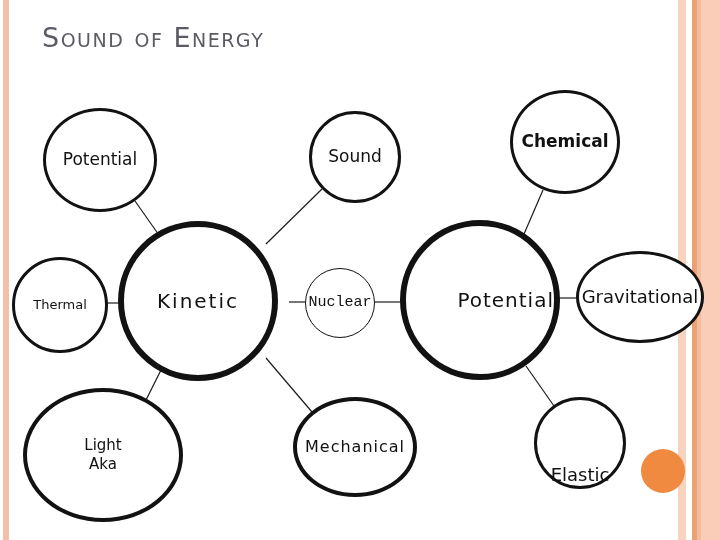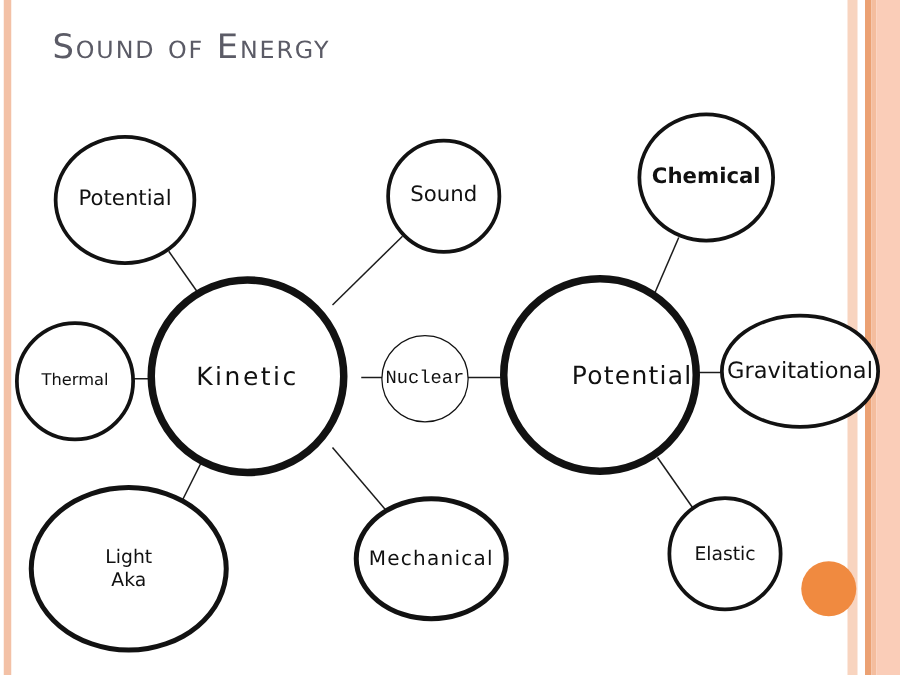--- a/index.html
+++ b/index.html
@@ -47,22 +47,22 @@
   .n-electrical    { left: 43px;  top: 108px; width: 114px; height: 104px; font-size: 17px; }
   .n-sound         { left: 309px; top: 111px; width: 92px;  height: 92px;  font-size: 17px; text-align: center; }
   .n-chemical      { left: 510px; top: 90px;  width: 110px; height: 104px; font-size: 17px; font-weight: bold; }
   .n-kinetic       { left: 118px; top: 221px; width: 160px; height: 160px; font-size: 20px; border-width: 6px; letter-spacing: 2px; }
   .n-thermal       { left: 12px;  top: 257px; width: 96px;  height: 96px;  font-size: 13px; }
   .n-nuclear       { left: 305px; top: 268px; width: 70px;  height: 70px;  font-size: 15px; border-width: 1px;
                      font-family: Liberation Mono, monospace; letter-spacing: 0; justify-content: center; }
   .n-potential     { left: 400px; top: 220px; width: 160px; height: 160px; font-size: 20px; border-width: 6px; letter-spacing: 1px; align-items: flex-end; }
   .n-gravitational { left: 576px; top: 251px; width: 128px; height: 92px;  font-size: 18px; }
   .n-light         { left: 23px;  top: 388px; width: 160px; height: 134px; font-size: 15px; border-width: 4px; }
-  .n-mechanical    { left: 283px; top: 397px; width: 124px; height: 100px; font-size: 16px; border-width: 4px; letter-spacing: 1px; }
-  .n-elastic       { left: 534px; top: 397px; width: 92px;  height: 92px;  font-size: 15px; }
+  .n-mechanical    { left: 293px; top: 397px; width: 124px; height: 100px; font-size: 16px; border-width: 4px; letter-spacing: 1px; }
+  .n-elastic       { left: 534px; top: 397px; width: 92px;  height: 92px;  font-size: 18px; justify-content: flex-end; }
 
   .node .label { display: block; }
 
   
   .orange-dot {
     position: absolute; left: 641px; top: 449px;
     width: 44px; height: 44px; border-radius: 50%;
     background: #F08A40;
     z-index: 3;
   }

